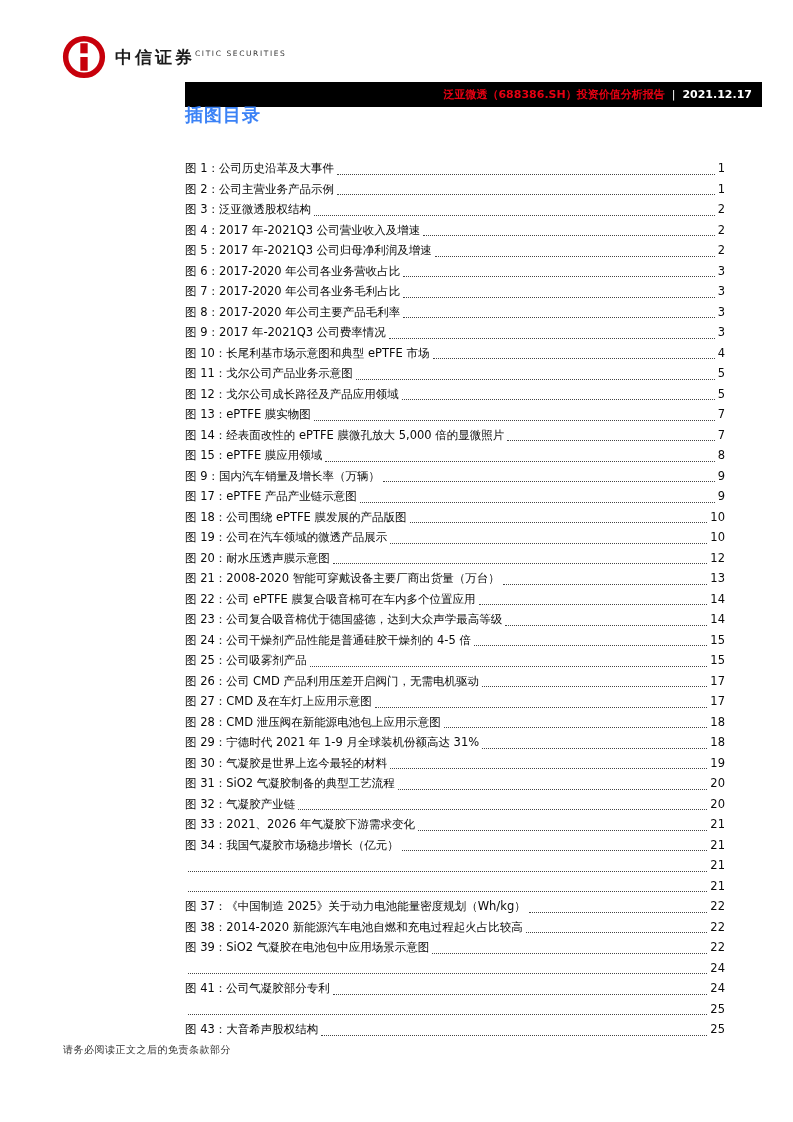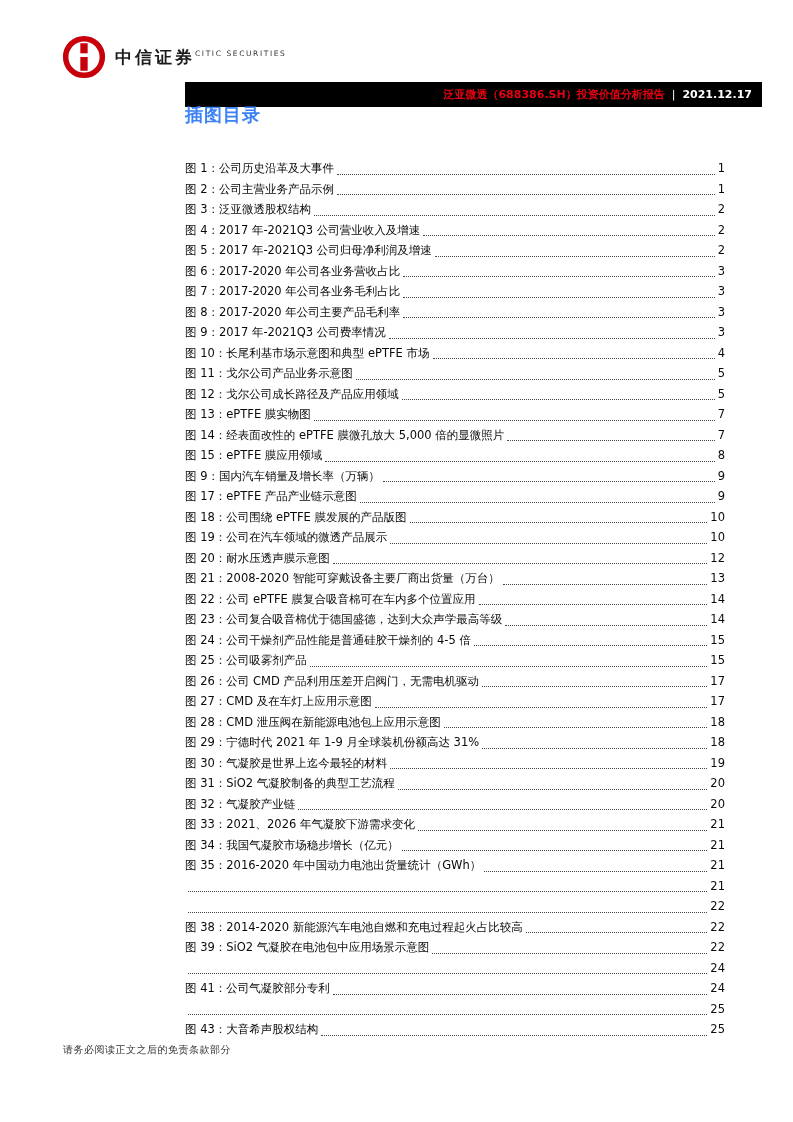--- a/index.html
+++ b/index.html
@@ -287,31 +287,31 @@
     <span class="toc-page">21</span>
   </div>
 
   <div class="toc-row">
     <span class="toc-label">图 34：我国气凝胶市场稳步增长（亿元）</span>
     <span class="toc-leader"></span>
     <span class="toc-page">21</span>
   </div>
 
   <div class="toc-row">
-    <span class="toc-label">图 35：2016-2020 年中国动力电池出货量统计（GWh）</span>
     <span class="toc-leader"></span>
     <span class="toc-page">21</span>
   </div>
 
   <div class="toc-row">
     <span class="toc-leader"></span>
     <span class="toc-page">21</span>
   </div>
 
   <div class="toc-row">
+    <span class="toc-label">图 37：《中国制造 2025》关于动力电池能量密度规划（Wh/kg）</span>
     <span class="toc-leader"></span>
     <span class="toc-page">22</span>
   </div>
 
   <div class="toc-row">
     <span class="toc-label">图 38：2014-2020 新能源汽车电池自燃和充电过程起火占比较高</span>
     <span class="toc-leader"></span>
     <span class="toc-page">22</span>
   </div>
 

